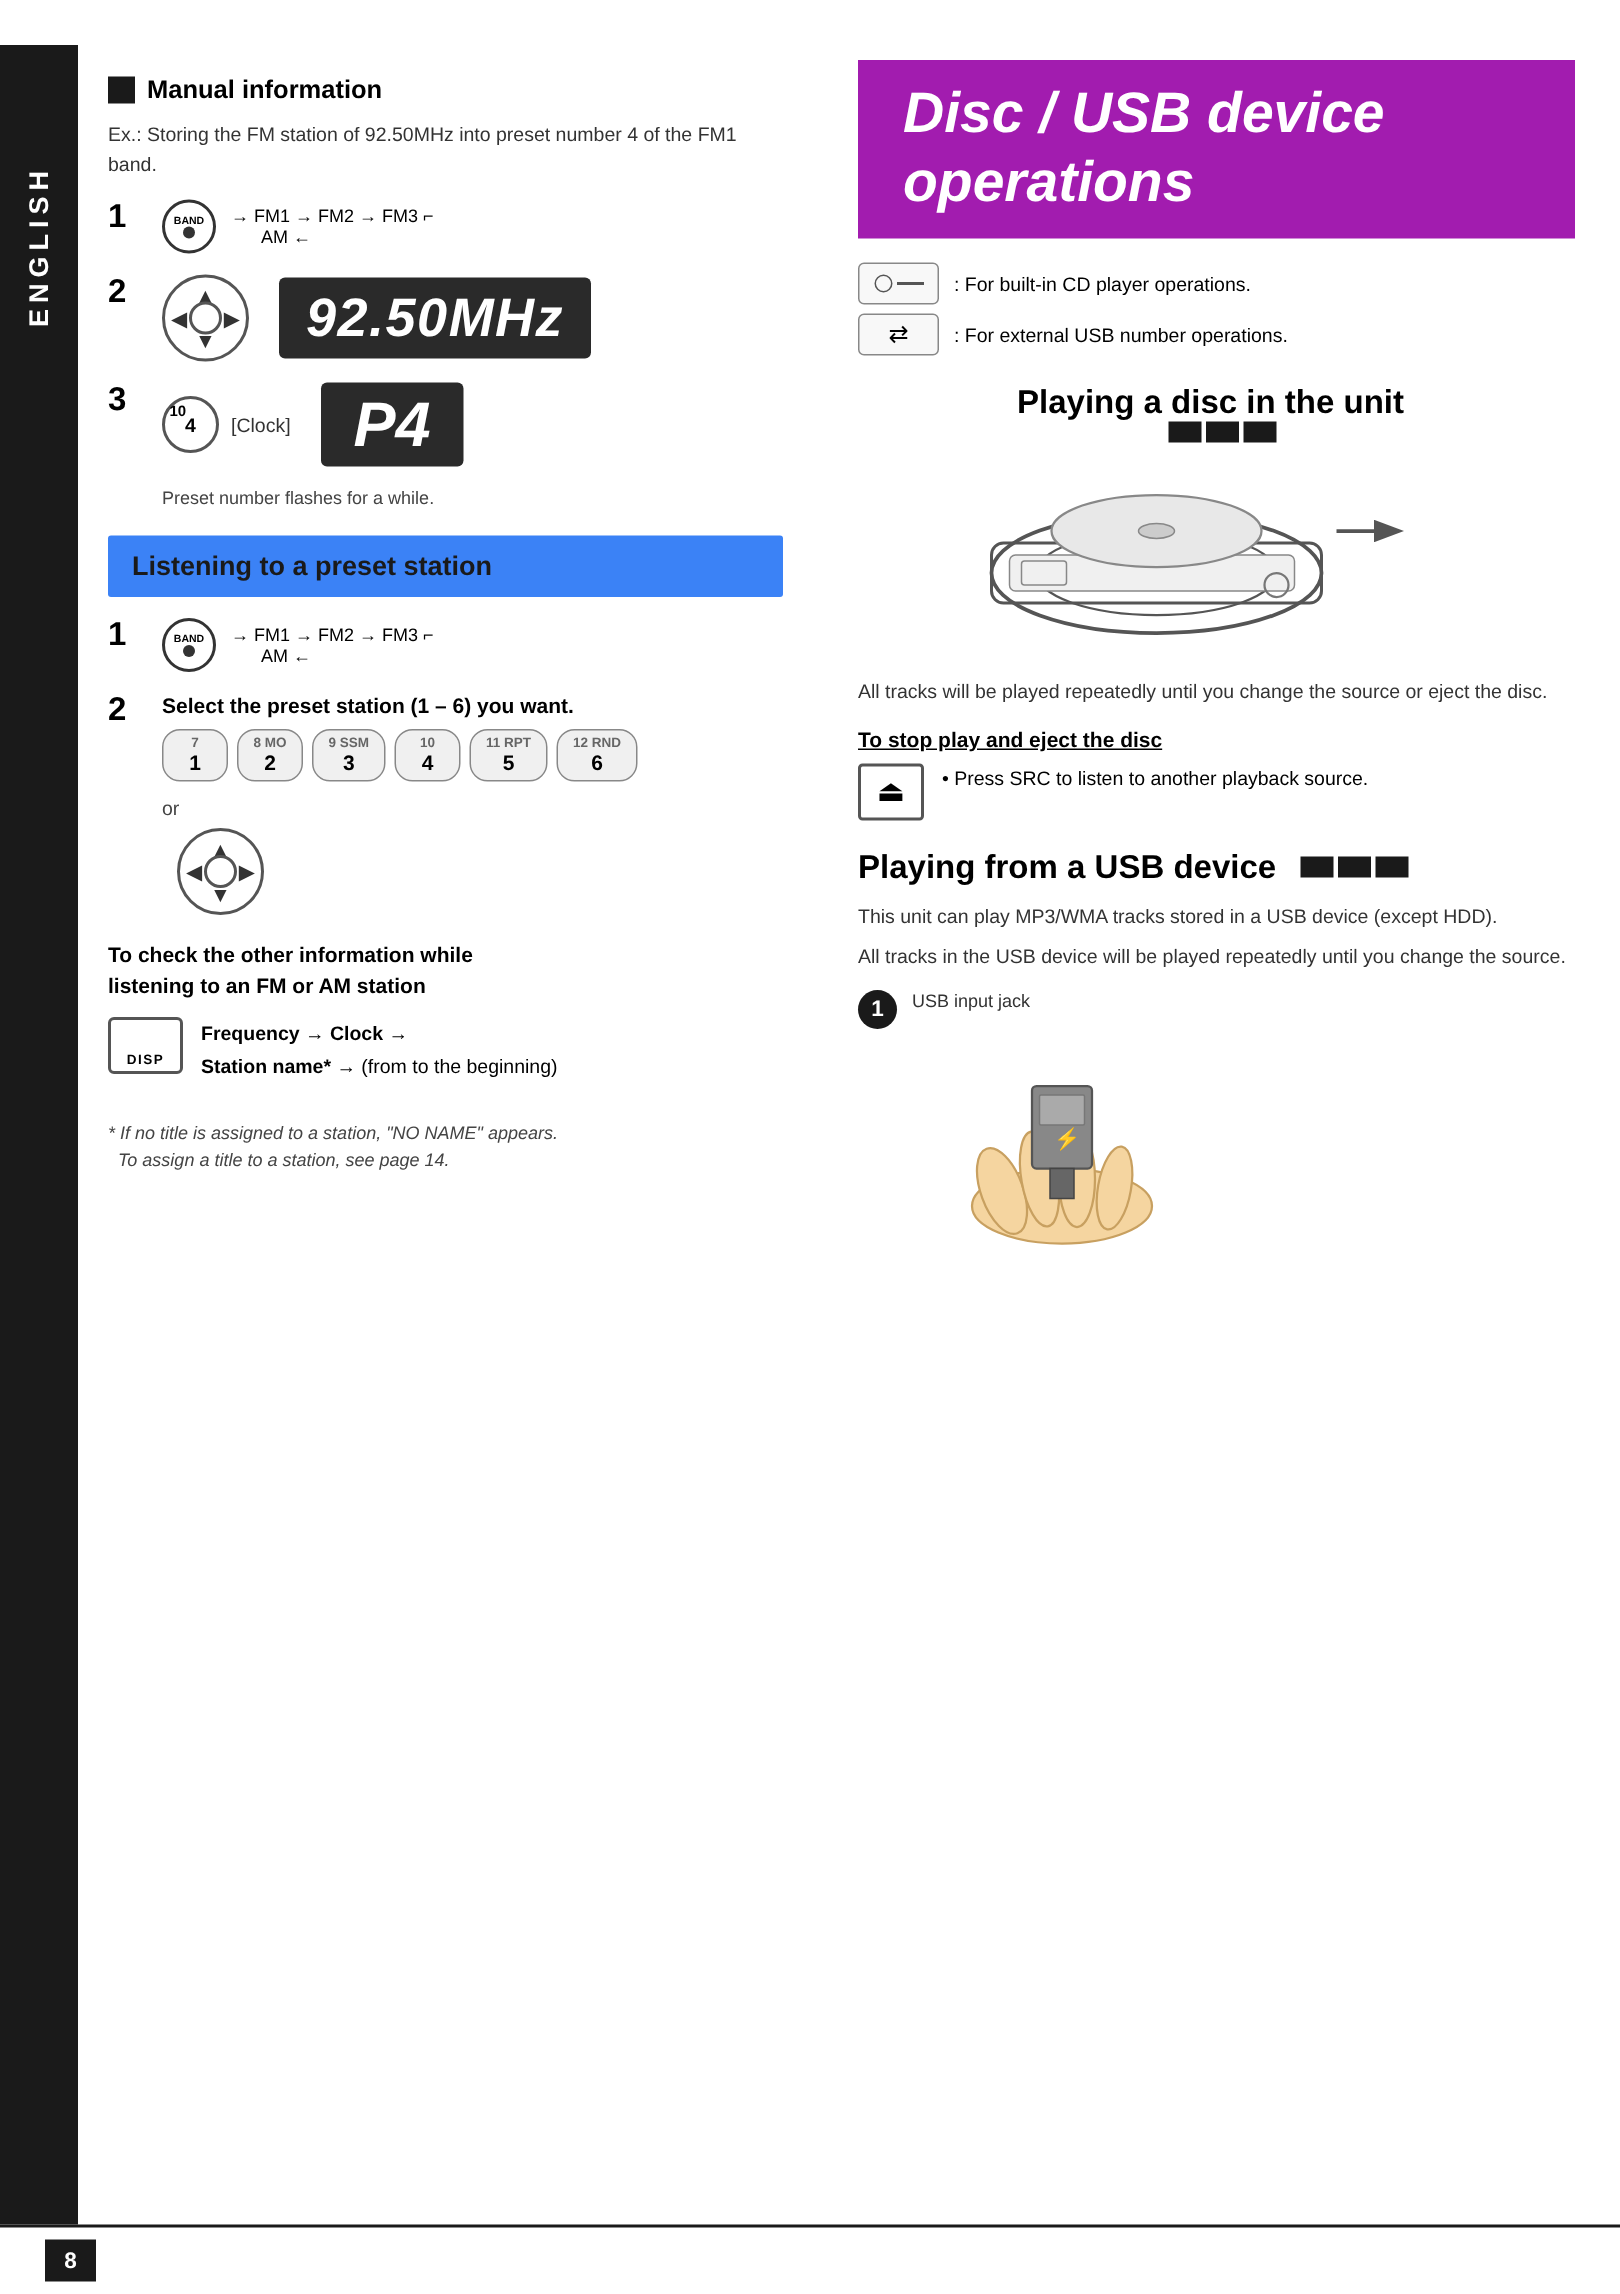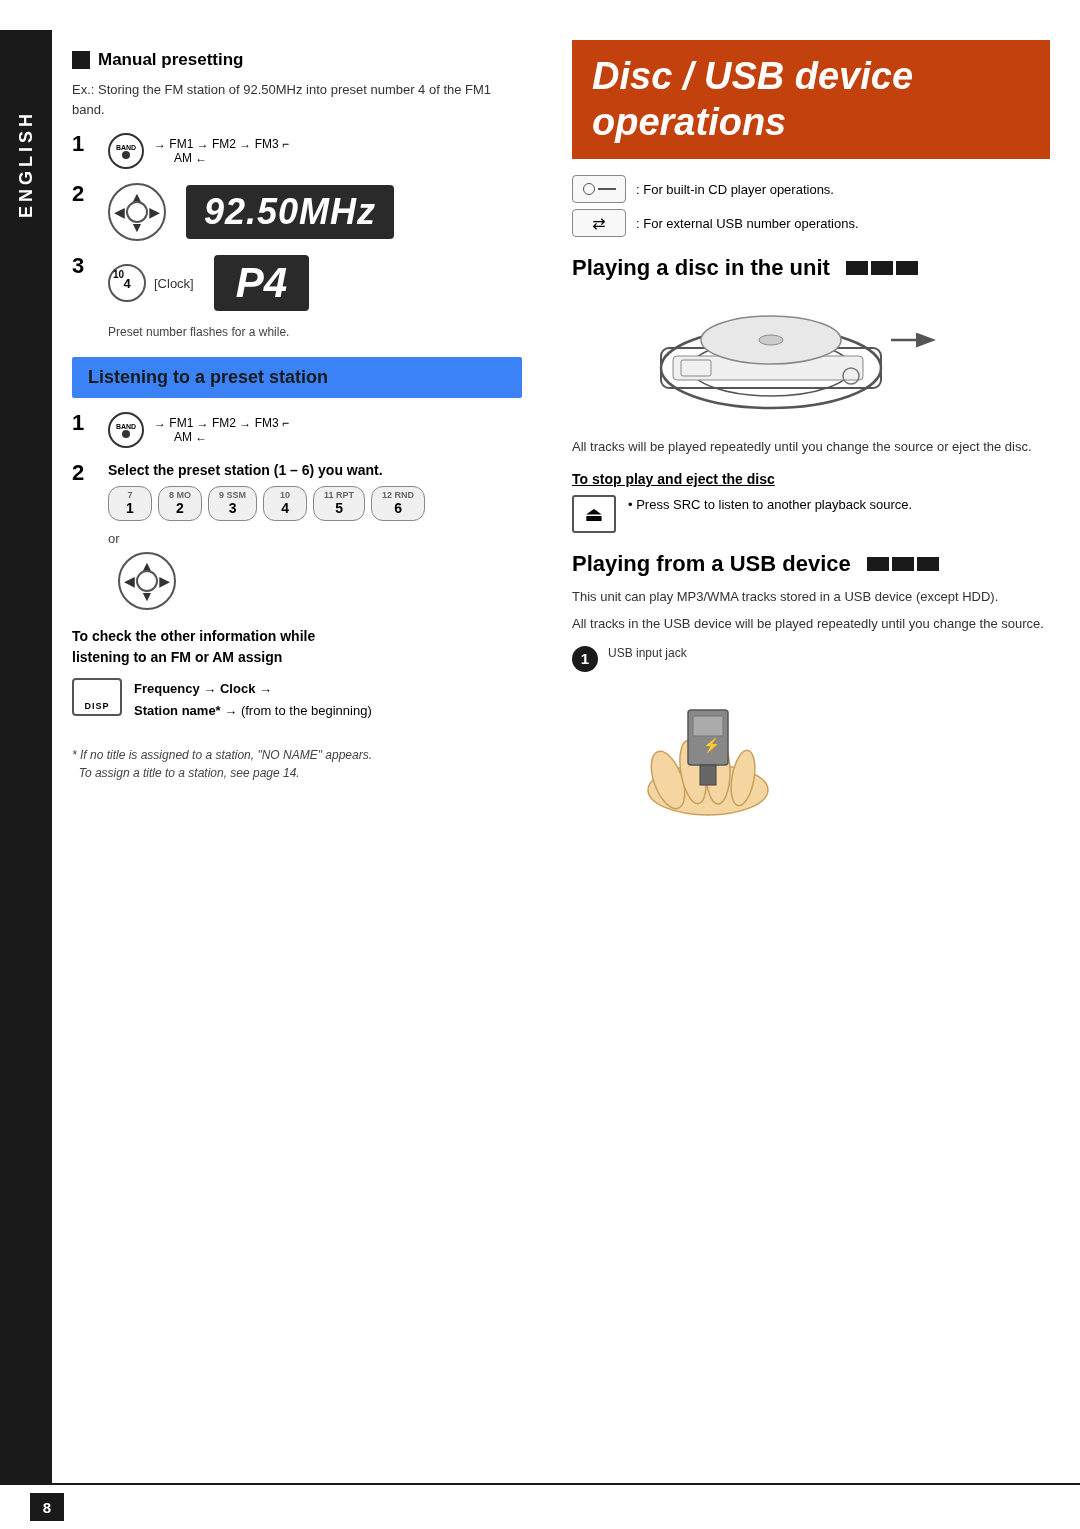--- a/index.html
+++ b/index.html
@@ -348,22 +348,22 @@
       font-style: italic;
       color: #444;
       margin-top: 24px;
       line-height: 1.5;
     }
 
     
 
     
     .disc-usb-title-box {
-      background: #c2410c;
-      padding: 14px 20px 14px 20px;
+      background: #a21caf;
+      padding: 14px 20px 14px 30px;
       margin-bottom: 16px;
     }
     .disc-usb-title {
       font-size: 38px;
       font-weight: bold;
       font-style: italic;
       color: #fff;
       line-height: 1.2;
     }
 
@@ -411,20 +411,21 @@
     .usb-icon {
       font-size: 16px;
     }
 
     
     .play-disc-header {
       display: flex;
       align-items: center;
       margin-bottom: 12px;
       gap: 0;
+      flex-direction: column;
     }
     .play-disc-title {
       font-size: 22px;
       font-weight: bold;
       margin-right: 8px;
     }
     .title-bar-blocks {
       display: flex;
       gap: 3px;
       margin-left: 8px;
@@ -565,21 +566,21 @@
   <div class="content-area">
 
     <div class="sidebar">
       <span class="sidebar-label">ENGLISH</span>
     </div>
 
     <div class="left-col">
 
       <div class="section-title-bar">
         <div class="section-square"></div>
-        <span class="section-title">Manual presetting</span>
+        <span class="section-title">Manual information</span>
       </div>
 
       <div class="ex-text">Ex.: Storing the FM station of 92.50MHz into preset number 4 of the FM1 band.</div>
 
       <div class="step-item">
         <span class="step-number">1</span>
         <div class="step-content">
           <div class="band-btn">
             <span class="band-label-small">BAND</span>
             <div class="band-dot"></div>
@@ -687,21 +688,21 @@
             <span class="dpad-arrow-left">◀</span>
             <span class="dpad-arrow-right">▶</span>
             <span class="dpad-arrow-up">▲</span>
             <span class="dpad-arrow-down">▼</span>
           </div>
         </div>
       </div>
 
       <div class="bold-heading">
         <span>To check the other information while</span><br>
-        <span>listening to an FM or AM assign</span>
+        <span>listening to an FM or AM station</span>
       </div>
 
       <div class="disp-box">
         <div class="disp-btn">
           <span class="disp-btn-label">DISP</span>
         </div>
         <div class="freq-info">
           <div>
             <strong>Frequency → Clock →</strong>
           </div>

